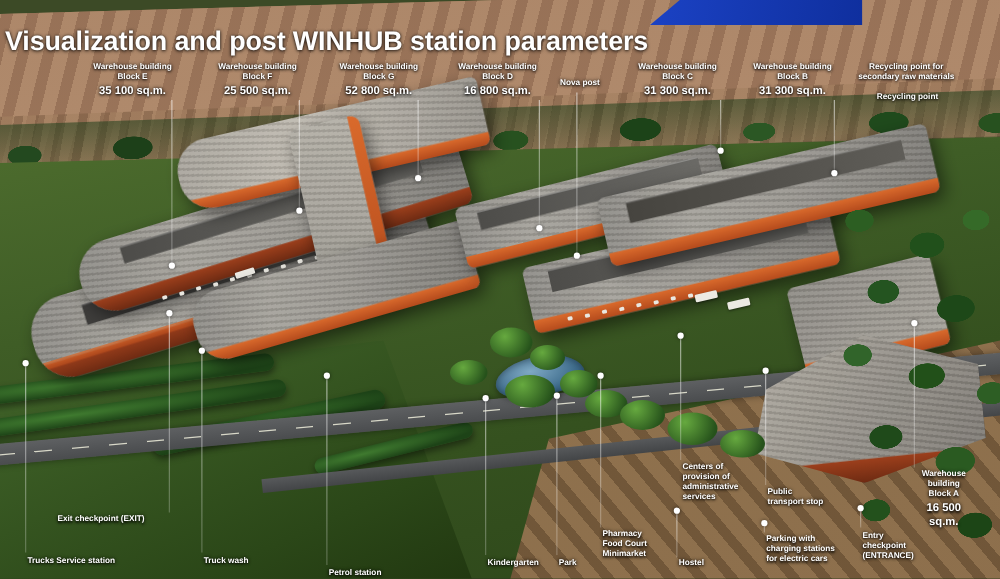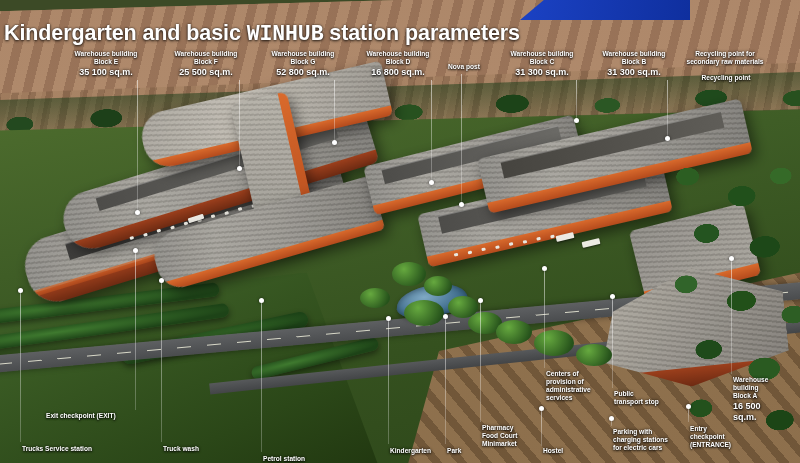--- a/index.html
+++ b/index.html
@@ -169,21 +169,21 @@
     transform: rotate(-4deg);
   }
 
   
   .title {
     position: absolute; left: 4px; top: 21px;
     font-size: 21.5px; font-weight: bold; color: #ffffff;
     letter-spacing: -.1px; white-space: nowrap;
     text-shadow: 0 1px 3px rgba(0,0,0,.75), 0 0 2px rgba(0,0,0,.6);
   }
-  .title .serif { font-family: Liberation Mono, monospace; }
+  .title .serif { font-family: Liberation Sans, sans-serif; }
 
   
   .logo-banner {
     position: absolute; right: 0; top: 0; width: 218px; height: 38px;
     background: linear-gradient(100deg, #0e2f9b 0%, #1537ad 45%, #0b2684 100%);
     clip-path: polygon(17% 0%, 100% 0%, 100% 100%, 0% 100%);
     box-shadow: -2px 2px 6px rgba(0,0,0,.4);
   }
   .logo-banner-2 {
     position: absolute; right: 110px; top: 0; width: 170px; height: 20px;
@@ -349,21 +349,21 @@
     <div class="park-blob" style="left:468px; top:312px; width:34px; height:22px;"></div>
     <div class="park-blob" style="left:360px; top:288px; width:30px; height:20px;"></div>
     <div class="park-blob" style="left:496px; top:320px; width:36px; height:24px;"></div>
     <div class="park-blob" style="left:534px; top:330px; width:40px; height:26px;"></div>
     <div class="park-blob" style="left:576px; top:344px; width:36px; height:22px;"></div>
 
     <div class="tree-belt-right"></div>
   </div>
 
   <div class="title">
-    <span>Kindergarten  and basic </span><span class="serif">WIN</span><span class="serif">HUB</span><span> station parameters</span>
+    <span>Visualization  and post </span><span class="serif">WIN</span><span class="serif">HUB</span><span> station parameters</span>
   </div>
 
   <div class="logo-banner-2"></div>
 
   <div id="callout-layer">
       <div class="leader" style="left: 137px; top: 80px; height: 132px;"></div>
       <div class="dot" style="left: 135px; top: 210px;"></div>
       <div class="lbl ta-r" style="left: 60px; top: 50px; width: 92px;"><span>Warehouse building
 Block E</span><span class="area">35 100 sq.m.</span></div>
       <div class="leader" style="left: 239px; top: 80px; height: 88px;"></div>
@@ -428,21 +428,21 @@
       <div class="dot" style="left: 610px; top: 294px;"></div>
       <div class="lbl ta-l" style="left: 614px; top: 390px; width: 66px;"><span>Public
 transport stop</span></div>
       <div class="leader" style="left: 611px; top: 418px; height: 8px;"></div>
       <div class="dot" style="left: 609px; top: 416px;"></div>
       <div class="lbl ta-l" style="left: 613px; top: 428px; width: 72px;"><span>Parking with
 charging stations
 for electric cars</span></div>
       <div class="leader" style="left: 731px; top: 258px; height: 116px;"></div>
       <div class="dot" style="left: 729px; top: 256px;"></div>
-      <div class="lbl ta-l" style="left: 733px; top: 376px; width: 44px;"><span>Warehouse building
+      <div class="lbl ta-l" style="left: 733px; top: 376px; width: 44px; text-align: center;"><span>Warehouse building
 Block A</span><span class="area">16 500 sq.m.</span></div>
       <div class="leader" style="left: 688px; top: 406px; height: 16px;"></div>
       <div class="dot" style="left: 686px; top: 404px;"></div>
       <div class="lbl ta-l" style="left: 690px; top: 425px; width: 56px;"><span>Entry
 checkpoint
 (ENTRANCE)</span></div>
     </div>
 
 </div>
 

